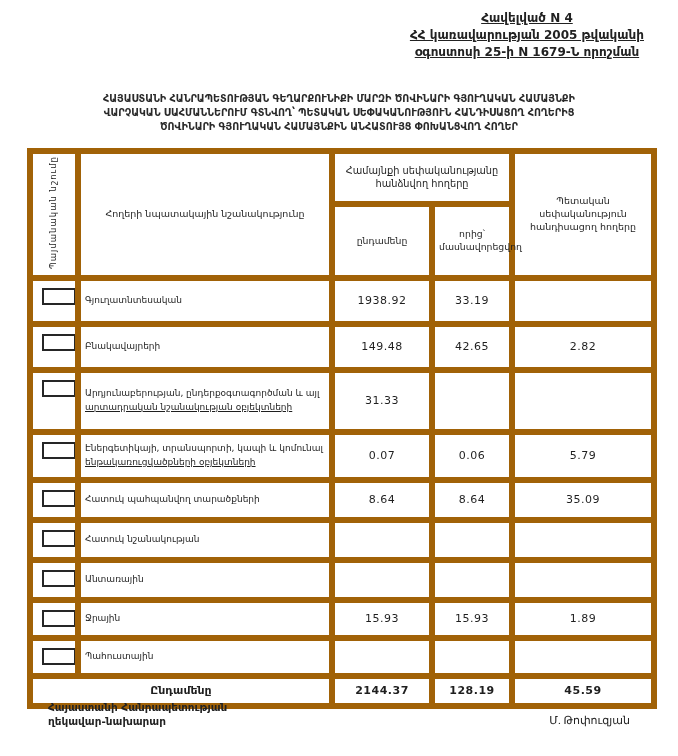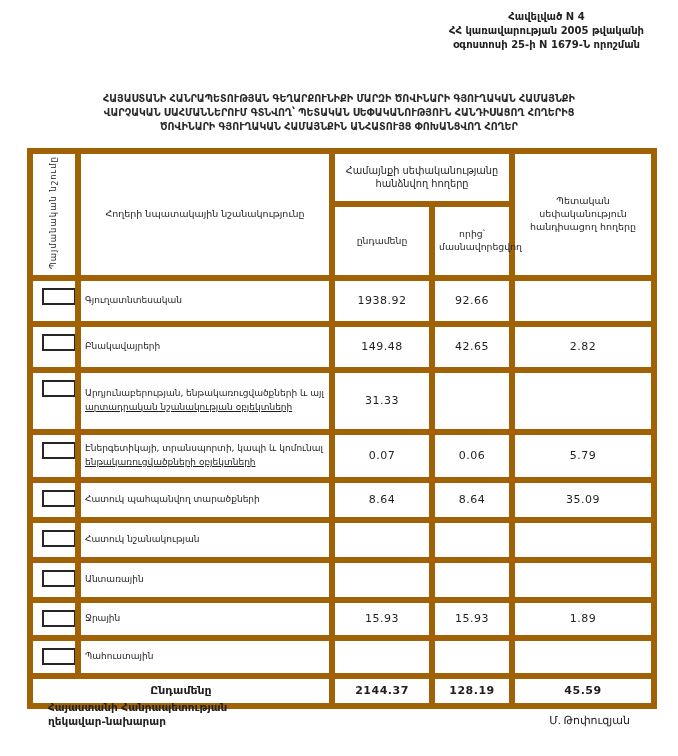--- a/index.html
+++ b/index.html
@@ -4,21 +4,21 @@
 <style>
   html,body{margin:0;padding:0;}
   body{
     width:678px;height:756px;background:#ffffff;color:#1c1c1c;
     font-family:"DejaVu Sans",sans-serif;overflow:hidden;position:relative;
   }
   .page{width:678px;height:756px;position:relative;}
 
   .ref-block{
     position:absolute;top:10px;right:34px;text-align:center;
-    font-size:10px;font-weight:bold;line-height:1.4;color:#222;
+    font-size:12px;font-weight:bold;line-height:1.4;color:#222;text-decoration:underline;
   }
   .doc-title{
     position:absolute;top:66px;left:0;width:100%;text-align:center;
     font-size:15px;font-weight:bold;letter-spacing:3px;color:#1a1a1a;
   }
   .doc-subtitle{
     position:absolute;top:92px;left:0;width:100%;text-align:center;
     font-size:9.6px;font-weight:bold;line-height:1.45;color:#2a2a2a;
   }
 
@@ -103,37 +103,37 @@
         <th class="hdr sub-hdr">որից՝ մասնավորեցվող</th>
       </tr>
     </thead>
     <tbody>
       <tr class="r1">
         <td class="symcell">
             <div class="symbox"></div>
           </td>
         <td class="lbl"><span>Գյուղատնտեսական</span></td>
         <td class="num">1938.92</td>
-        <td class="num">92.66</td>
+        <td class="num">33.19</td>
         <td class="num"></td>
       </tr>
       <tr class="r2">
         <td class="symcell">
             <div class="symbox"></div>
           </td>
         <td class="lbl"><span>Բնակավայրերի</span></td>
         <td class="num">149.48</td>
         <td class="num">42.65</td>
         <td class="num">2.82</td>
       </tr>
       <tr class="r3">
         <td class="symcell">
             <div class="symbox"></div>
           </td>
-        <td class="lbl"><span>Արդյունաբերության, ենթակառուցվածքների և այլ</span> <span class="u">արտադրական նշանակության օբյեկտների</span></td>
+        <td class="lbl"><span>Արդյունաբերության, ընդերքօգտագործման և այլ</span> <span class="u">արտադրական նշանակության օբյեկտների</span></td>
         <td class="num">31.33</td>
         <td class="num"></td>
         <td class="num"></td>
       </tr>
       <tr class="r4">
         <td class="symcell">
             <div class="symbox"></div>
           </td>
         <td class="lbl"><span>Էներգետիկայի, տրանսպորտի, կապի և կոմունալ</span> <span class="u">ենթակառուցվածքների օբյեկտների</span></td>
         <td class="num">0.07</td>

